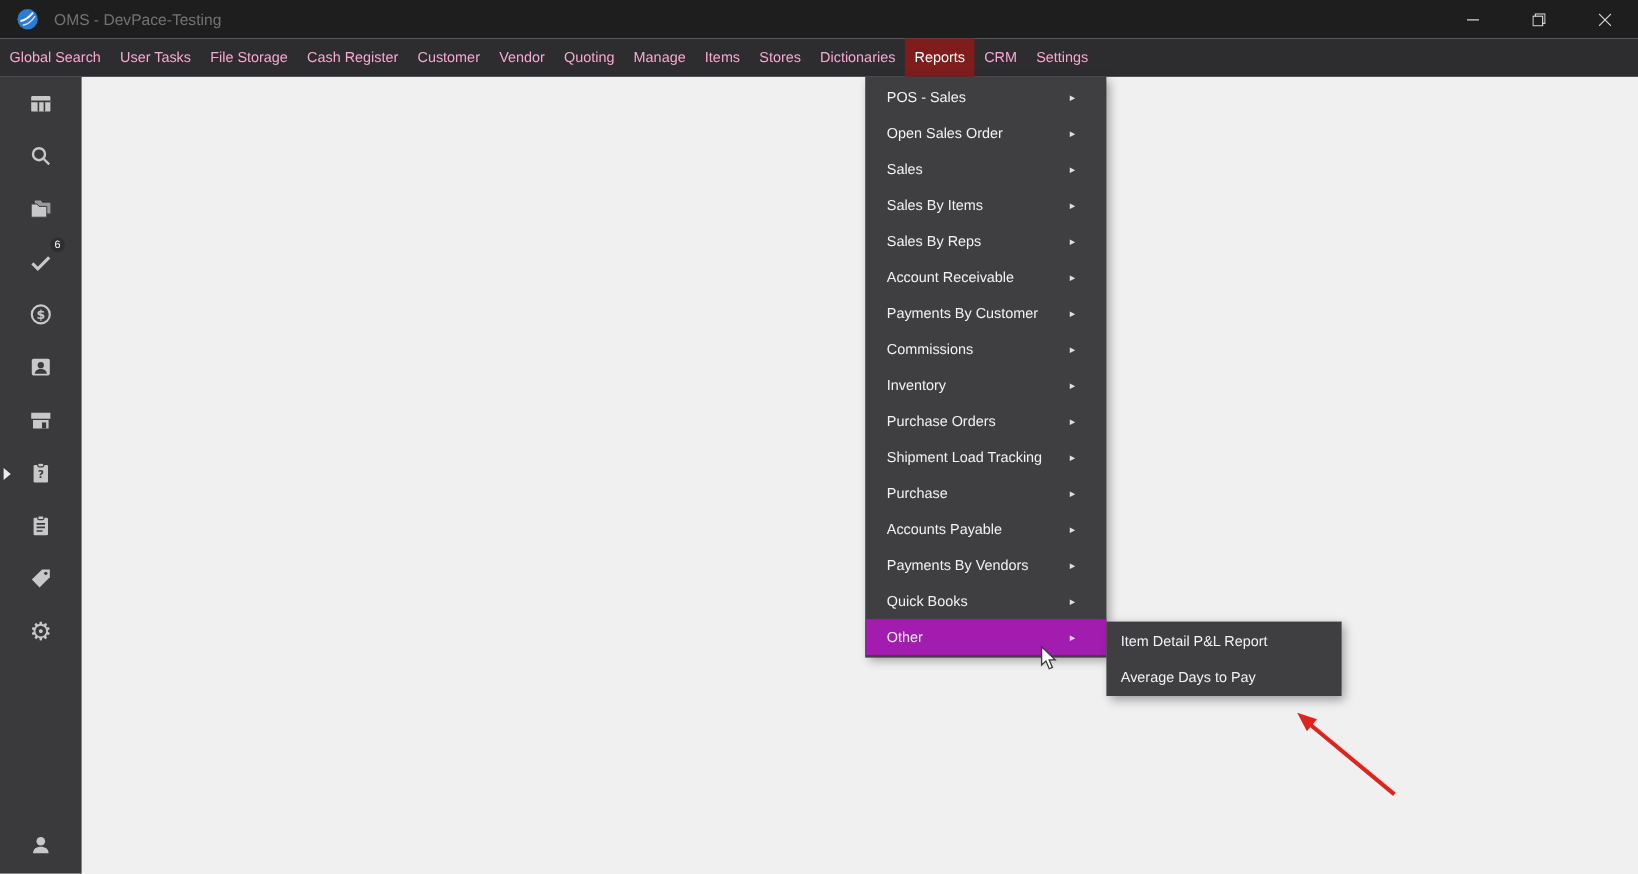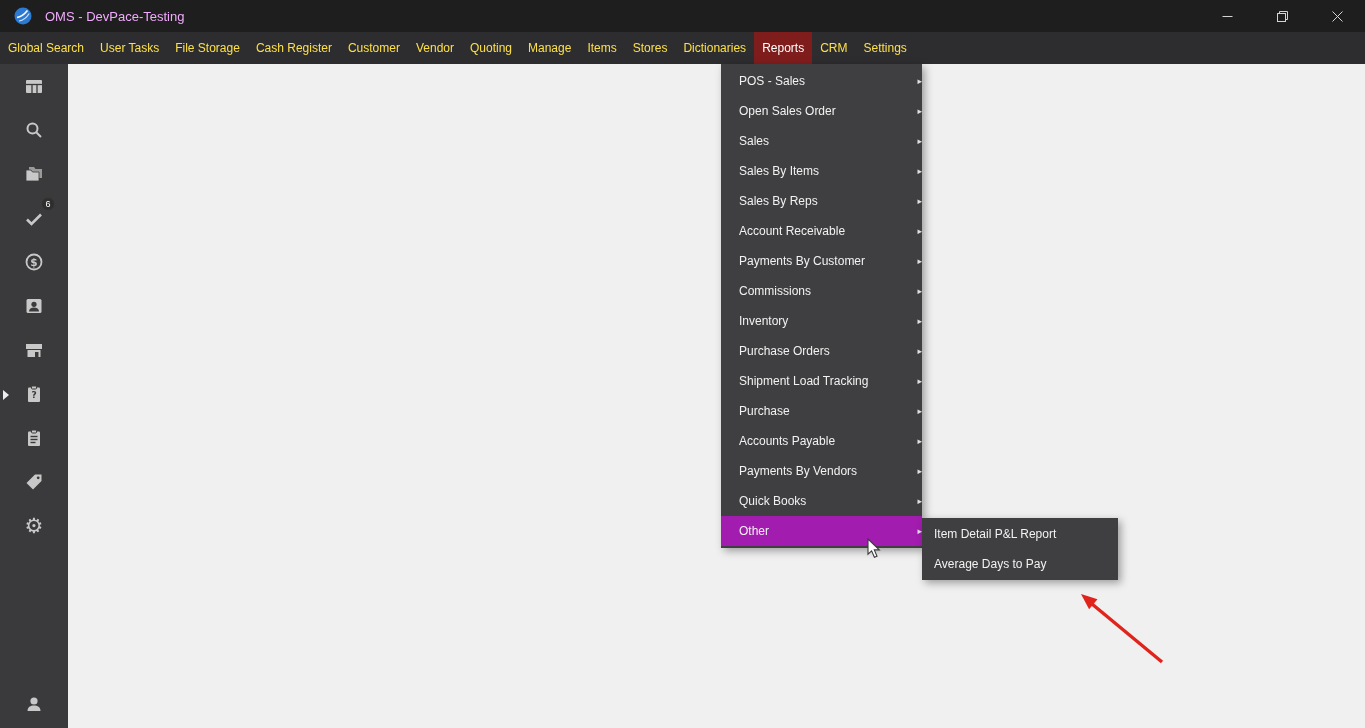--- a/index.html
+++ b/index.html
@@ -9,32 +9,32 @@
     background: #f0f0f0;
     font-family: "Liberation Sans", "DejaVu Sans", sans-serif;
   }
 
   
   .titlebar {
     position: absolute; top: 0; left: 0; right: 0; height: 32px;
     background: #1e1e1e; display: flex; align-items: center; z-index: 6;
   }
   .logo-wrap { margin-left: 14px; width: 18px; height: 18px; flex: 0 0 auto; }
-  .title-text { margin-left: 13px; font-size: 13px; color: #f0abfc; white-space: nowrap; }
+  .title-text { margin-left: 13px; font-size: 13px; color: #737373; white-space: nowrap; }
   .win-controls { margin-left: auto; display: flex; height: 100%; }
   .win-btn { width: 55px; height: 32px; display: flex; align-items: center; justify-content: center; }
 
   
   .menubar {
     position: absolute; top: 32px; left: 0; right: 0; height: 32px;
     background: #2d2d30; display: flex; align-items: stretch; z-index: 6;
   }
   .menu-item {
     display: flex; align-items: center; padding: 0 8px;
-    font-size: 12px; color: #fde047; white-space: nowrap; cursor: default;
+    font-size: 12px; color: #f9a8d4; white-space: nowrap; cursor: default;
   }
   .menu-item.active { background: #7f1d1d; color: #ffffff; }
 
   
   .sidebar { position: absolute; top: 64px; left: 0; bottom: 0; width: 68px; background: #3a3a3c; z-index: 2; }
   .side-item { width: 68px; height: 44px; display: flex; align-items: center; justify-content: center; position: relative; }
   .badge {
     position: absolute; top: 1px; right: 13px;
     min-width: 14px; height: 14px; border-radius: 8px;
     background: #2e2e2e; color: #ffffff; font-size: 9px;
@@ -53,21 +53,21 @@
   .main { position: absolute; top: 64px; left: 68px; right: 0; bottom: 0; background: #f0f0f0; }
 
   
   .dropdown {
     position: absolute; top: 64px; left: 721px; width: 201px;
     background: #3f3f41; padding: 2px 0; z-index: 10;
     box-shadow: 3px 3px 8px rgba(0,0,0,0.35);
   }
   .dd-item {
     height: 30px; display: flex; align-items: center;
-    padding: 0 0 0 18px; color: #f2f2f2; font-size: 12px; cursor: default;
+    padding: 0 26px 0 18px; color: #f2f2f2; font-size: 12px; cursor: default;
   }
   .dd-label { flex: 1; white-space: nowrap; }
   .dd-arrow { font-size: 9px; color: #e0e0e0; }
   .dd-item.highlight { background: #a21caf; }
 
   
   .submenu {
     position: absolute; top: 518px; left: 922px; width: 196px;
     background: #3f3f41; padding: 1px 0; z-index: 11;
     box-shadow: 3px 3px 8px rgba(0,0,0,0.35);

